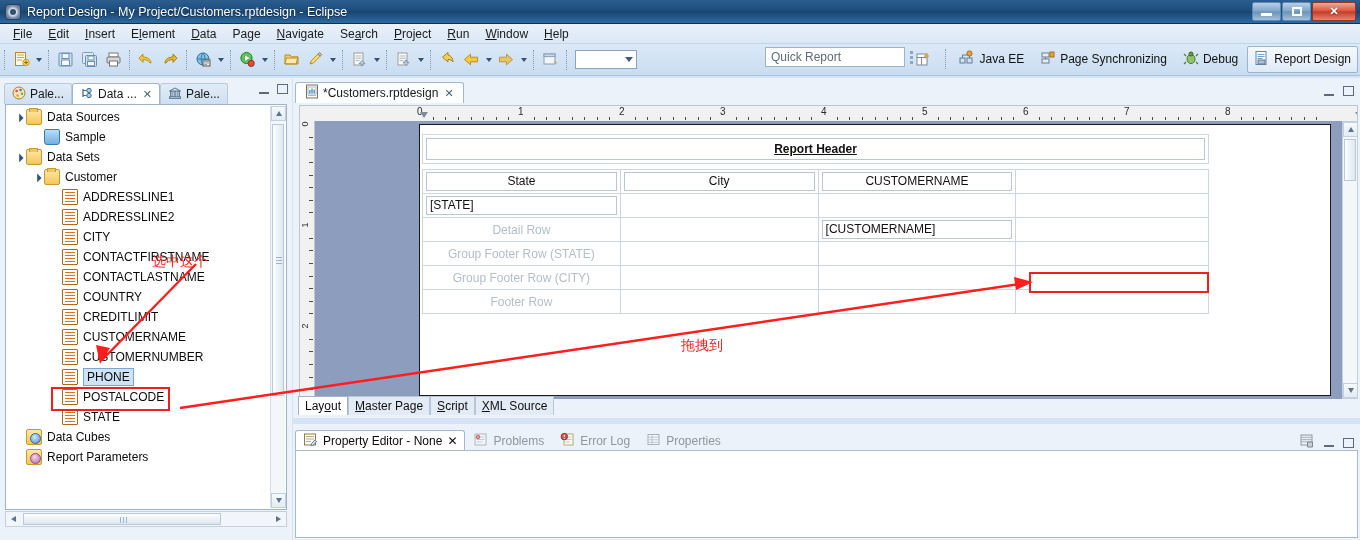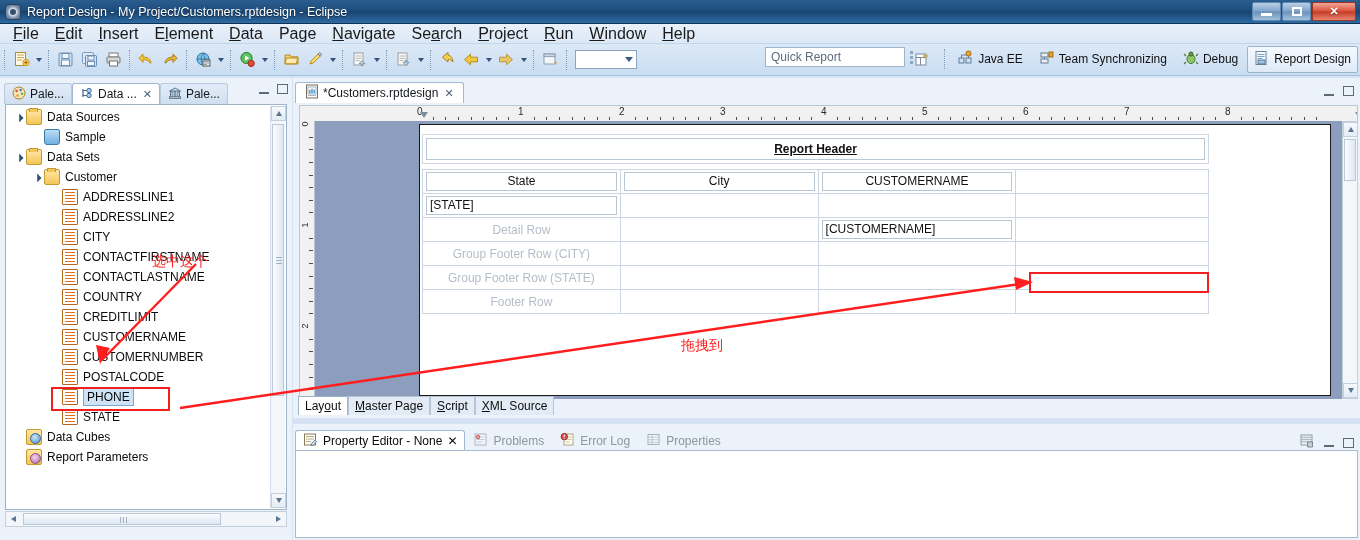--- a/index.html
+++ b/index.html
@@ -53,21 +53,21 @@
   .glyph-max { display:block; width:10px; height:9px; border:2px solid #fff; }
 
   
   #menubar {
     position: absolute; left: 0; top: 24px; width: 1360px; height: 20px;
     background: linear-gradient(to bottom, #e9f1fa 0%, #dbe8f6 100%);
     display: flex; align-items: center; padding-left: 5px;
     border-bottom: 1px solid #c3d5e8;
   }
   #menubar .mi {
-    padding: 2px 8px; color: #1a1a1a; font-size: 16px; white-space: nowrap; text-align: center;
+    padding: 2px 8px; color: #1a1a1a; font-size: 12px; white-space: nowrap; text-align: center;
   }
   #menubar .mi u { text-decoration: underline; }
 
   
   #toolbar {
     position: absolute; left: 0; top: 44px; width: 1360px; height: 32px;
     background: linear-gradient(to bottom, #dce9f7 0%, #c9ddf1 100%);
     border-bottom: 1px solid #a8c2dd;
     display: flex; align-items: center;
   }
@@ -562,21 +562,21 @@
   </div>
   <div class="perspbtn">
     <span>
       <svg width="16" height="16" viewBox="0 0 16 16">
           <rect x="2" y="3" width="7" height="4" fill="#e8eef4" stroke="#6b7e90"></rect>
           <rect x="2" y="9" width="7" height="4" fill="#e8eef4" stroke="#6b7e90"></rect>
           <path d="M5.5 7v2" stroke="#6b7e90"></path>
           <rect x="10" y="2" width="4" height="5" fill="#e8a23a" stroke="#a96f12"></rect>
         </svg>
     </span>
-    <span>Team Synchronizing</span>
+    <span>Page Synchronizing</span>
   </div>
   <div class="perspbtn">
     <span>
       <svg width="16" height="16" viewBox="0 0 16 16">
           <ellipse cx="8" cy="9" rx="4" ry="4.6" fill="#8fc46b" stroke="#4b7a2e"></ellipse>
           <path d="M3 6l-2-2M13 6l2-2M3 12l-2 2M13 12l2 2M8 4.3V2" stroke="#4b7a2e" stroke-width="1.1"></path>
           <circle cx="8" cy="4" r="2" fill="#5fa03c" stroke="#3c6824"></circle>
         </svg>
     </span>
     <span>Debug</span>
@@ -698,29 +698,29 @@
         <div class="trow" style="padding-left: 42px;">
           <span class="twist"></span>
           <span class="tico ico-field"></span>
           <span class="tlabel">CUSTOMERNAME</span>
         </div>
         <div class="trow" style="padding-left: 42px;">
           <span class="twist"></span>
           <span class="tico ico-field"></span>
           <span class="tlabel">CUSTOMERNUMBER</span>
         </div>
+        <div class="trow selected" style="padding-left: 42px;">
+          <span class="twist"></span>
+          <span class="tico ico-field"></span>
+          <span class="tlabel">PHONE</span>
+        </div>
         <div class="trow" style="padding-left: 42px;">
           <span class="twist"></span>
           <span class="tico ico-field"></span>
           <span class="tlabel">POSTALCODE</span>
-        </div>
-        <div class="trow selected" style="padding-left: 42px;">
-          <span class="twist"></span>
-          <span class="tico ico-field"></span>
-          <span class="tlabel">PHONE</span>
         </div>
         <div class="trow" style="padding-left: 42px;">
           <span class="twist"></span>
           <span class="tico ico-field"></span>
           <span class="tlabel">STATE</span>
         </div>
         <div class="trow" style="padding-left: 6px;">
           <span class="twist"></span>
           <span class="tico ico-cube"></span>
           <span class="tlabel">Data Cubes</span>
@@ -927,29 +927,29 @@
                   <div class="rowlabel">Detail Row</div>
                 </td>
             <td></td>
             <td>
                   <div class="cellbox">[CUSTOMERNAME]</div>
                 </td>
             <td></td>
           </tr>
           <tr>
             <td>
-                  <div class="rowlabel">Group Footer Row (CITY)</div>
+                  <div class="rowlabel">Group Footer Row (STATE)</div>
                 </td>
             <td></td>
             <td></td>
             <td></td>
           </tr>
           <tr>
             <td>
-                  <div class="rowlabel">Group Footer Row (STATE)</div>
+                  <div class="rowlabel">Group Footer Row (CITY)</div>
                 </td>
             <td></td>
             <td></td>
             <td></td>
           </tr>
           <tr>
             <td>
                   <div class="rowlabel">Footer Row</div>
                 </td>
             <td></td>

